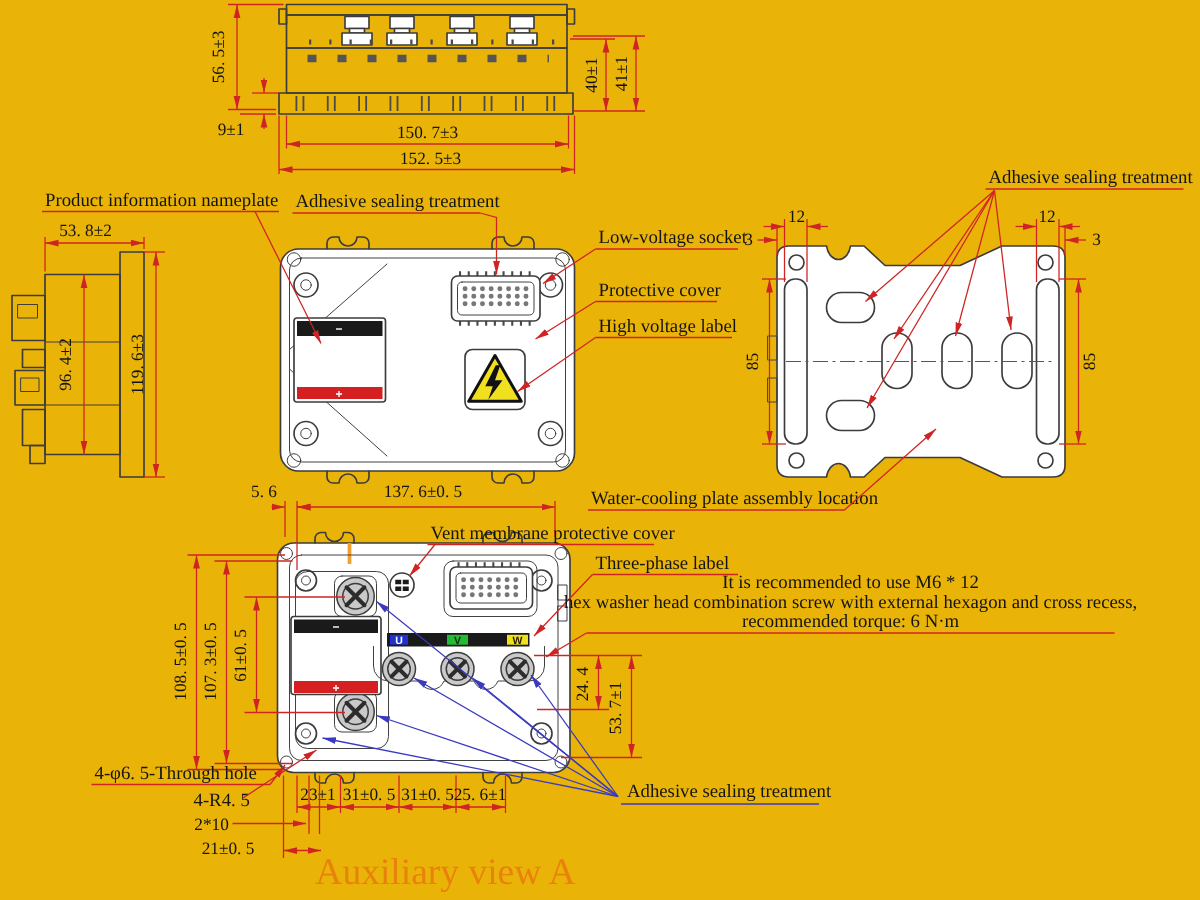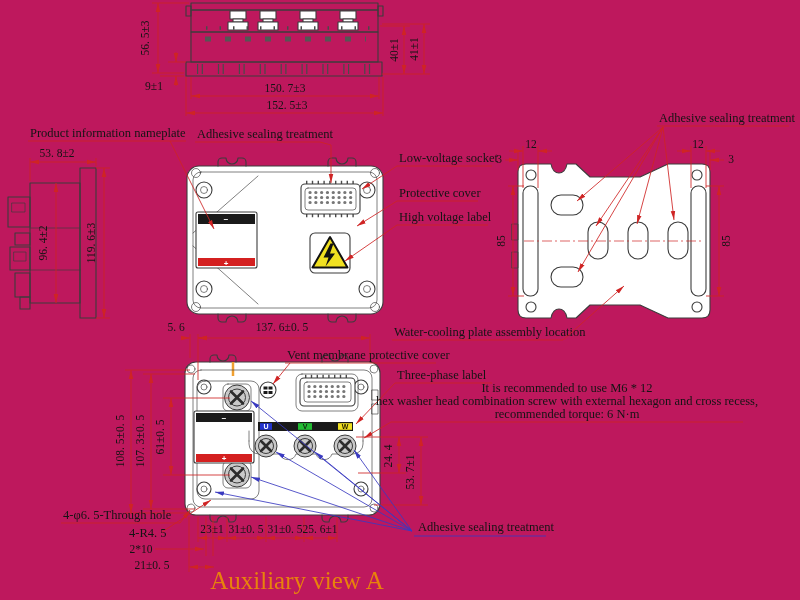--- a/index.html
+++ b/index.html
@@ -1,16 +1,16 @@
 <!DOCTYPE html>
 <html><head>
 <meta charset="utf-8">
 <style>
   html,body{margin:0;padding:0;background:#fff;}
-  #stage{position:relative;width:800px;height:600px;background:#be185d;overflow:hidden;
+  #stage{position:relative;width:800px;height:600px;background:#eab308;overflow:hidden;
          font-family:"Liberation Serif",serif;}
   svg text{user-select:none;}
   .ol  {stroke:#3c3c3c;fill:none;stroke-width:1.1;stroke-linejoin:round;stroke-linecap:round;}
   .olf {stroke:#3c3c3c;fill:#fff;stroke-width:1.1;stroke-linejoin:round;}
   .thin{stroke-width:0.65;}
   .dim {stroke:#cf2424;stroke-width:0.85;fill:none;}
   .bl  {stroke:#3a3ac0;stroke-width:0.85;fill:none;}
   .dt  {font:11.5px "Liberation Serif",serif;fill:#141414;}
   .lab {font:12.5px "Liberation Serif",serif;fill:#141414;}
   .ttl {font:25px "Liberation Serif",serif;fill:#e8820c;}

